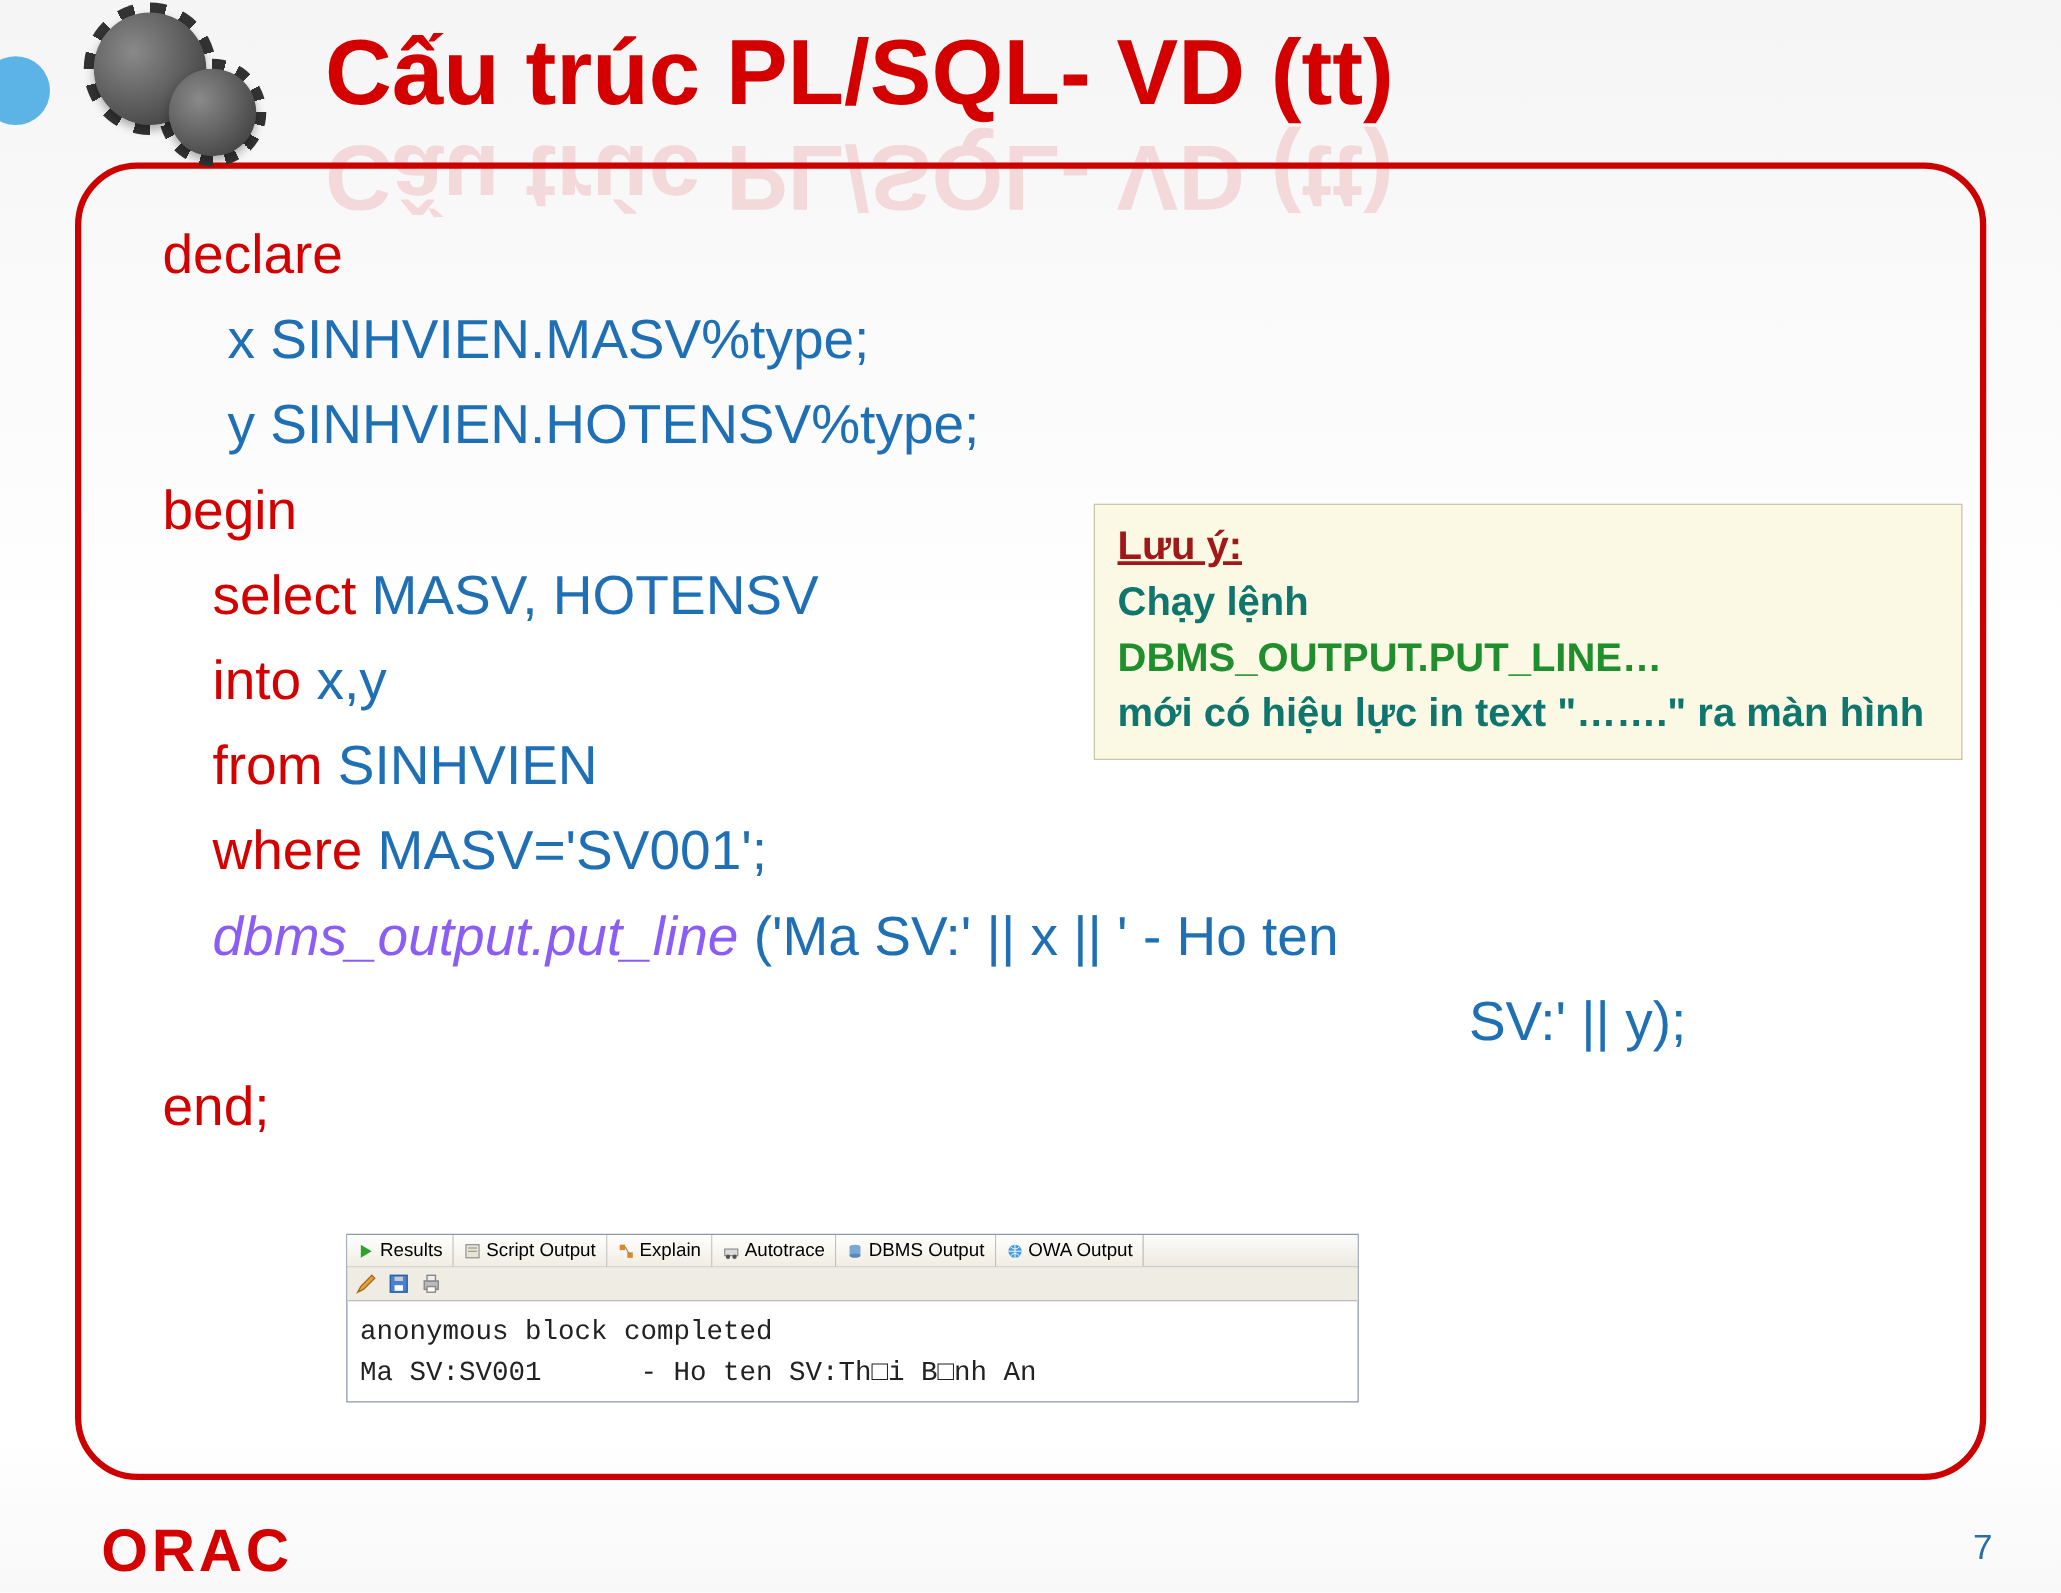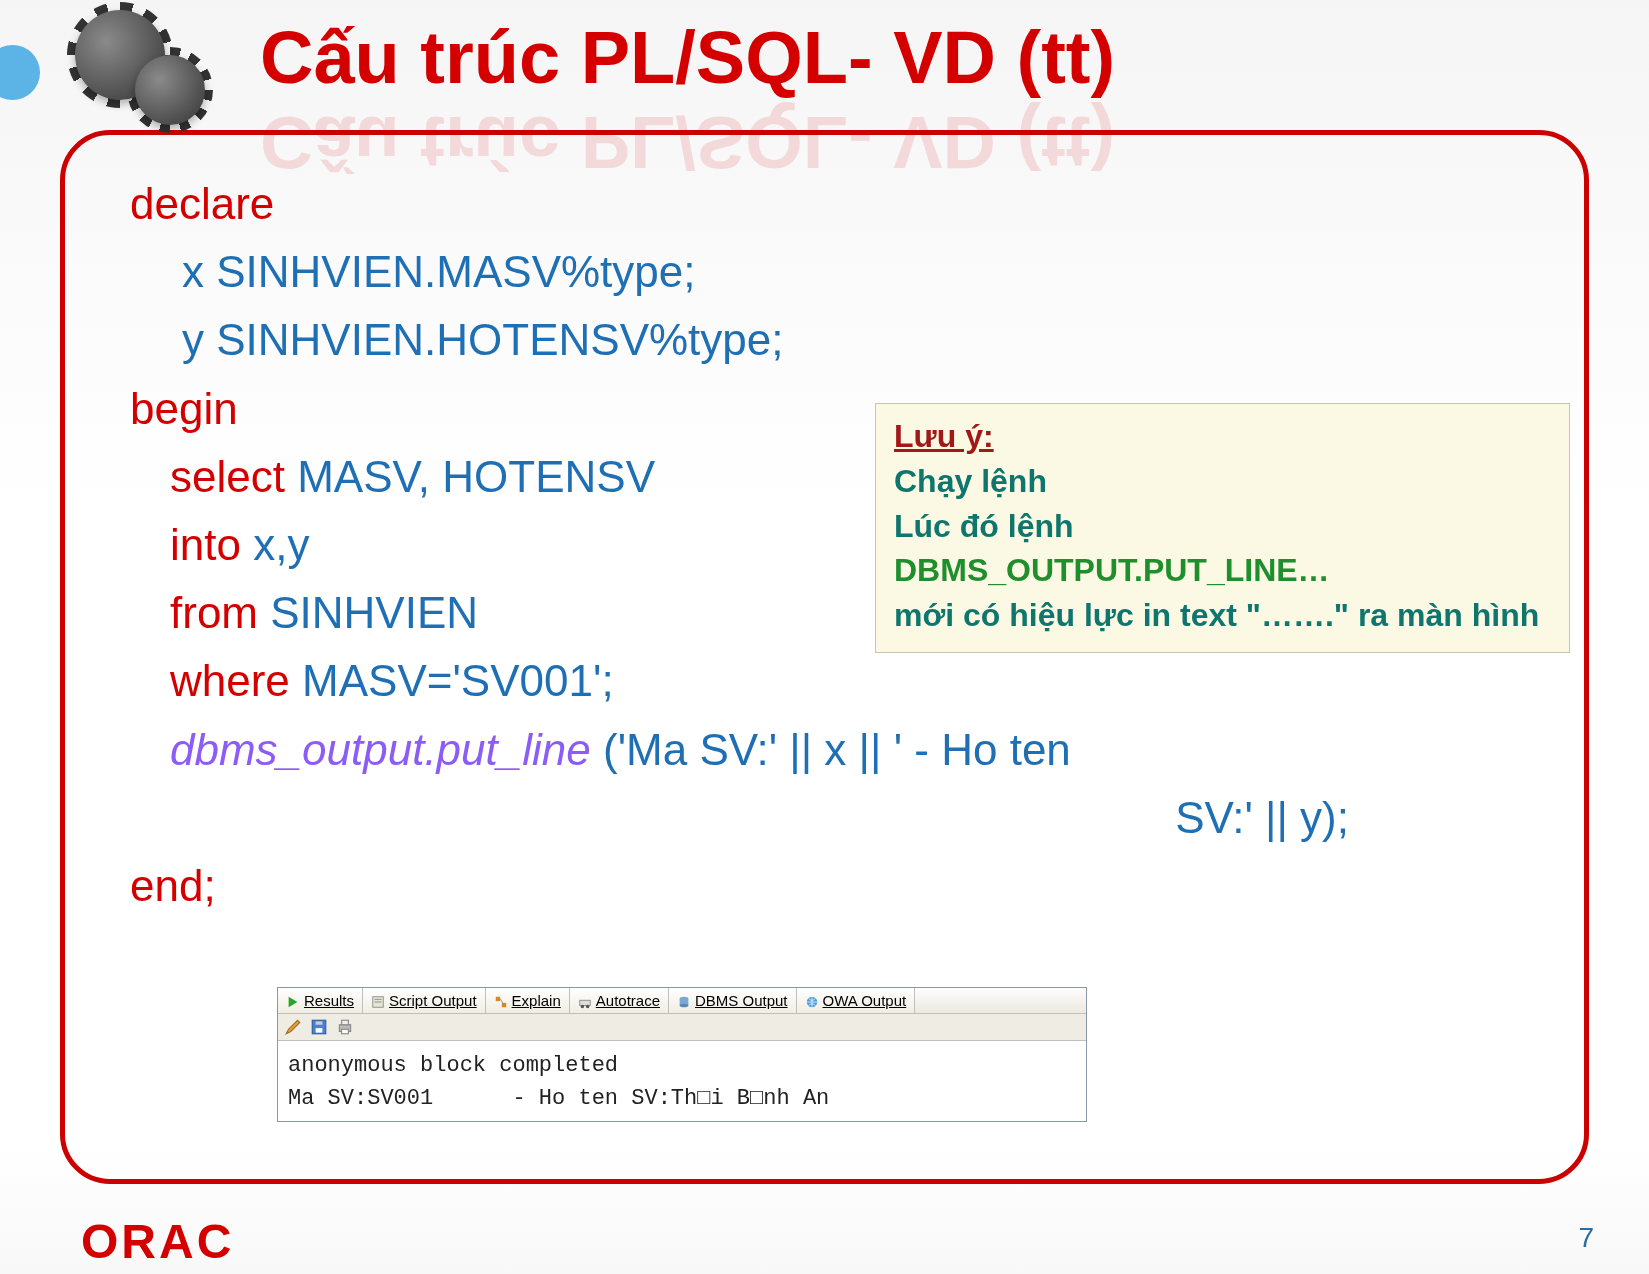--- a/index.html
+++ b/index.html
@@ -118,28 +118,27 @@
     font-size: 15px;
     z-index: 7;
   }
   .tabs-row {
     display: flex;
     background: linear-gradient(#fdfdfd, #ece9e0);
     border-bottom: 1px solid #bfbfbf;
   }
   .tab {
     display: flex;
-    align-items: flex-end;
+    align-items: center;
     gap: 4px;
     padding: 4px 8px;
     border-right: 1px solid #bfbfbf;
     background: linear-gradient(#fff, #f0ede2);
     cursor: pointer;
     white-space: nowrap;
-    text-decoration: underline;
   }
   .tab svg { width: 14px; height: 14px; }
   .toolbar-row {
     display: flex;
     gap: 8px;
     padding: 4px 6px;
     background: #efece3;
     border-bottom: 1px solid #bfbfbf;
   }
   .tb-icon { width: 18px; height: 18px; display: flex; align-items: center; justify-content: center; cursor: pointer; }
@@ -197,21 +196,20 @@
   <div class="code-line indent1"><span class="kw-red">from </span><span class="kw-blue">SINHVIEN</span></div>
   <div class="code-line indent1"><span class="kw-red">where </span><span class="kw-blue">MASV='SV001';</span></div>
   <div class="code-line indent1"><span class="kw-italic-blue">dbms_output.put_line</span><span class="kw-blue"> ('Ma SV:' || x || ' - Ho ten</span></div>
   <div class="code-line right-align"><span class="kw-blue">SV:' || y);</span></div>
   <div class="code-line"><span class="kw-red">end;</span></div>
 </div>
 
 <div class="note-box">
   <div class="note-title">Lưu ý:</div>
   <div class="note-red">Chạy lệnh</div>
-  <div class="note-red">Lúc đó lệnh</div>
   <div class="note-green">DBMS_OUTPUT.PUT_LINE…</div>
   <div class="note-red">mới có hiệu lực in text "……." ra màn hình</div>
 </div>
 
 <div class="output-panel">
   <div class="tabs-row">
     <div class="tab">
       <svg viewBox="0 0 16 16">
           <polygon points="3,2 13,8 3,14" fill="#2aa52a"></polygon>
         </svg>

